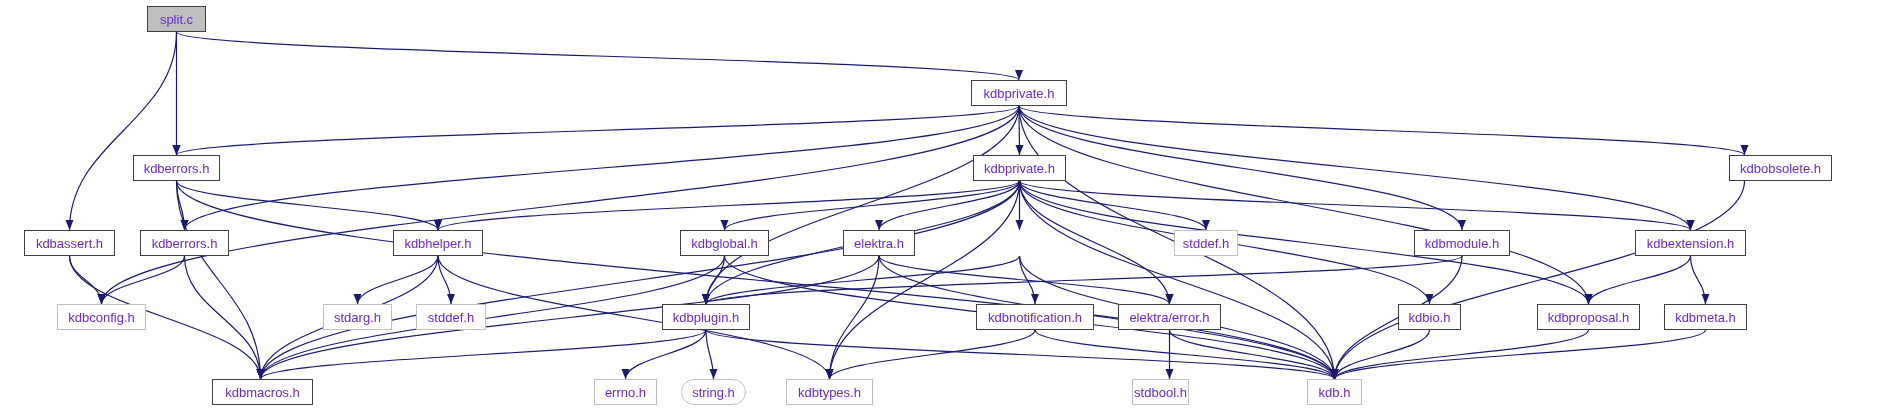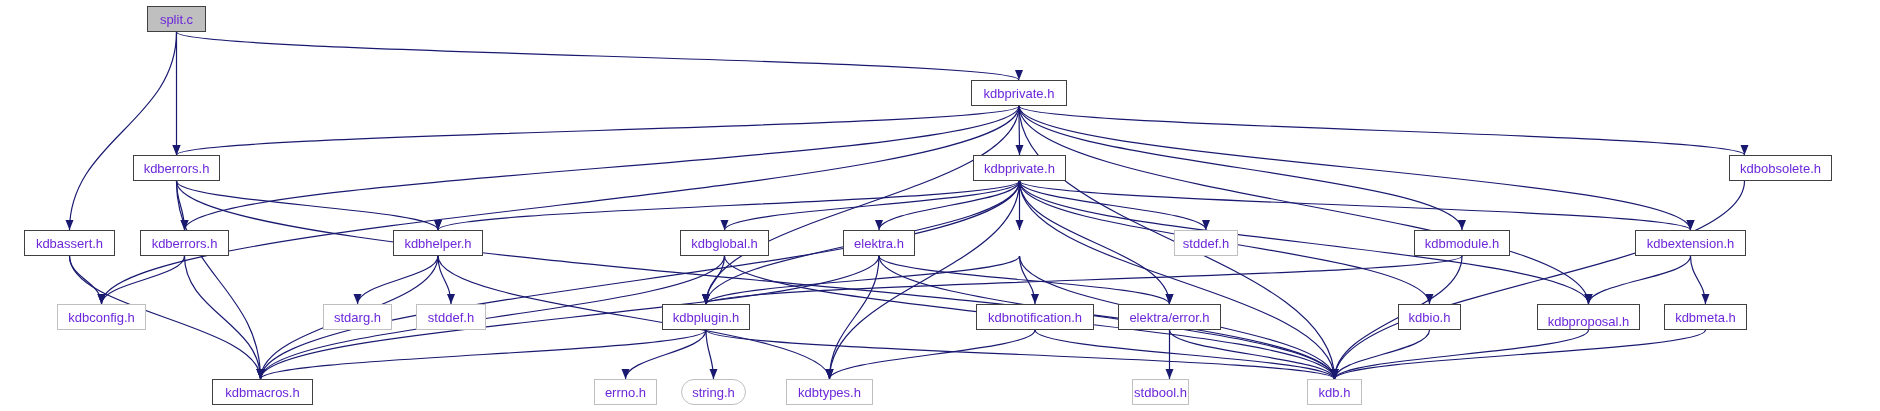--- a/index.html
+++ b/index.html
@@ -139,21 +139,21 @@
     </div>
   <div class="node local" style="left: 976px; top: 304px; width: 118px;">
       <span>kdbnotification.h</span>
     </div>
   <div class="node local" style="left: 1118px; top: 304px; width: 103px;">
       <span>elektra/error.h</span>
     </div>
   <div class="node local" style="left: 1398px; top: 304px; width: 63px;">
       <span>kdbio.h</span>
     </div>
-  <div class="node local" style="left: 1537px; top: 304px; width: 103px; align-items: flex-end;">
+  <div class="node local" style="left: 1537px; top: 304px; width: 103px;">
       <span>kdbproposal.h</span>
     </div>
   <div class="node local" style="left: 1664px; top: 304px; width: 83px;">
       <span>kdbmeta.h</span>
     </div>
   <div class="node local" style="left: 212px; top: 379px; width: 101px; justify-content: center;">
       <span>kdbmacros.h</span>
     </div>
   <div class="node system" style="left: 594px; top: 379px; width: 63px;">
       <span>errno.h</span>

